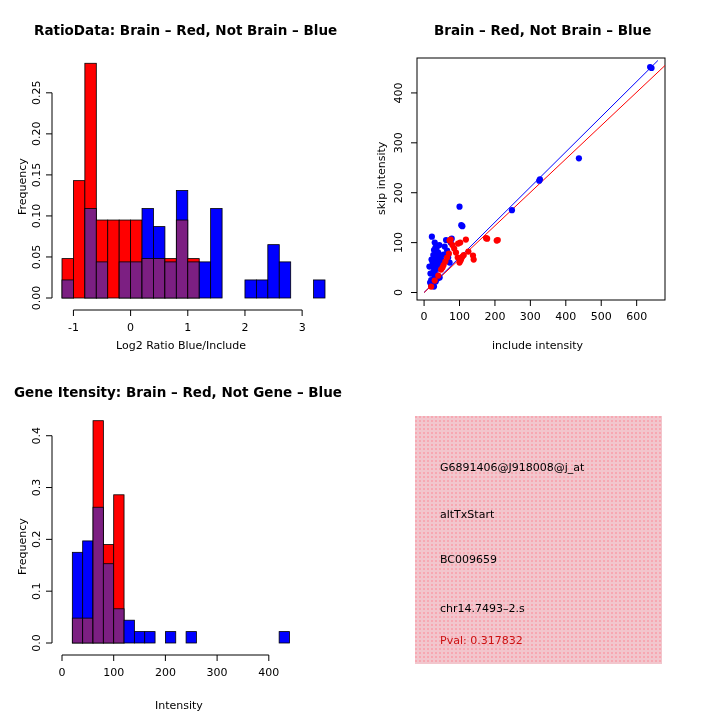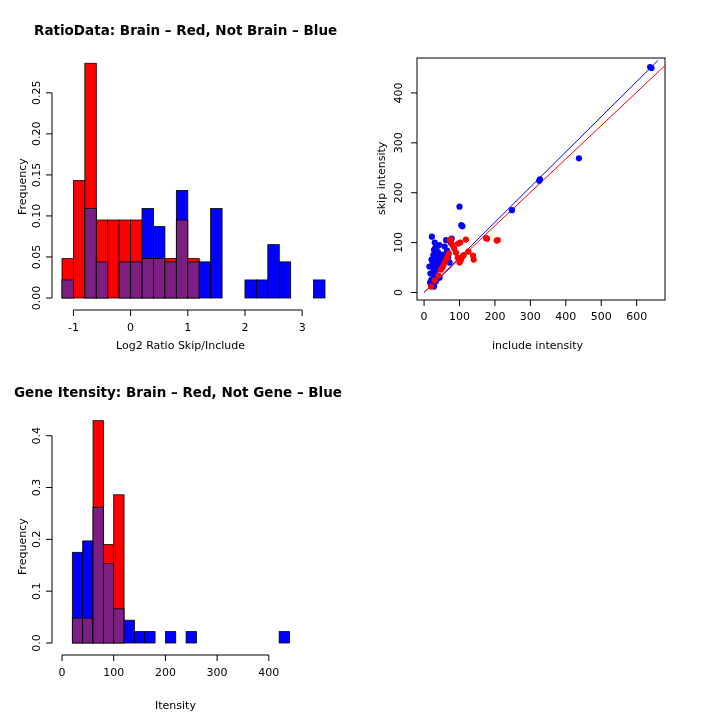--- a/index.html
+++ b/index.html
@@ -52,21 +52,21 @@
 </head>
 <body>
 
 <div id="root">
 
   <div class="panel" style="left:0;top:0;width:360px;height:360px;">
     <div class="ptitle" style="left:34px;top:22px;">RatioData: Brain – Red, Not Brain – Blue</div>
 
     <div class="axlabel vertlab" style="left:16px;top:215px;">Frequency</div>
 
-    <div class="axlabel" style="left:116px;top:339px;">Log2 Ratio Skip/Include</div>
+    <div class="axlabel" style="left:116px;top:339px;">Log2 Ratio Blue/Include</div>
 
     <svg id="svg-ratio" width="360" height="360" style="position:absolute;left:0;top:0;">
         <rect x="62" y="258.60689655172416" width="11.434782608695656" height="39.39310344827584" fill="#ff0000" stroke="#000" stroke-width="0.8"></rect>
         <rect x="62" y="279.9448275862069" width="11.434782608695656" height="18.055172413793116" fill="#7c1f82" stroke="#000" stroke-width="0.8"></rect>
         <rect x="73.43478260869566" y="180.64137931034483" width="11.434782608695642" height="117.35862068965517" fill="#ff0000" stroke="#000" stroke-width="0.8"></rect>
         <rect x="84.8695652173913" y="63.28275862068966" width="11.434782608695642" height="234.71724137931034" fill="#ff0000" stroke="#000" stroke-width="0.8"></rect>
         <rect x="84.8695652173913" y="208.5448275862069" width="11.434782608695642" height="89.4551724137931" fill="#7c1f82" stroke="#000" stroke-width="0.8"></rect>
         <rect x="96.30434782608695" y="220.0344827586207" width="11.43478260869567" height="77.9655172413793" fill="#ff0000" stroke="#000" stroke-width="0.8"></rect>
         <rect x="96.30434782608695" y="261.88965517241377" width="11.43478260869567" height="36.11034482758623" fill="#7c1f82" stroke="#000" stroke-width="0.8"></rect>
         <rect x="107.73913043478261" y="220.0344827586207" width="11.434782608695656" height="77.9655172413793" fill="#ff0000" stroke="#000" stroke-width="0.8"></rect>
@@ -112,20 +112,21 @@
         <line x1="187.7826086956522" y1="310" x2="187.7826086956522" y2="316" stroke="#000" stroke-width="1"></line>
         <text x="187.7826086956522" y="331" font-family="&quot;DejaVu Sans&quot;, sans-serif" font-size="11" fill="#000" text-anchor="middle">1</text>
         <line x1="244.95652173913047" y1="310" x2="244.95652173913047" y2="316" stroke="#000" stroke-width="1"></line>
         <text x="244.95652173913047" y="331" font-family="&quot;DejaVu Sans&quot;, sans-serif" font-size="11" fill="#000" text-anchor="middle">2</text>
         <line x1="302.13043478260875" y1="310" x2="302.13043478260875" y2="316" stroke="#000" stroke-width="1"></line>
         <text x="302.13043478260875" y="331" font-family="&quot;DejaVu Sans&quot;, sans-serif" font-size="11" fill="#000" text-anchor="middle">3</text>
       </svg>
   </div>
 
   <div class="panel" style="left:360px;top:0;width:360px;height:360px;">
+    <div class="ptitle" style="left:74px;top:22px;">Brain – Red, Not Brain – Blue</div>
 
     <div class="axlabel vertlab" style="left:15px;top:215px;">skip intensity</div>
 
     <div class="axlabel" style="left:132px;top:339px;">include intensity</div>
 
     <svg id="svg-scatter" width="360" height="360" style="position:absolute;left:0;top:0;">
         <rect x="57" y="58" width="248" height="242" fill="none" stroke="#000" stroke-width="1"></rect>
         <defs>
           <clipPath id="clipScatter">
             <rect x="57" y="58" width="248" height="242"></rect>
@@ -241,21 +242,21 @@
         <line x1="276.65714285714284" y1="300" x2="276.65714285714284" y2="306" stroke="#000" stroke-width="1"></line>
         <text x="276.65714285714284" y="320" font-family="&quot;DejaVu Sans&quot;, sans-serif" font-size="11" fill="#000" text-anchor="middle">600</text>
       </svg>
   </div>
 
   <div class="panel" style="left:0;top:360px;width:360px;height:360px;">
     <div class="ptitle" style="left:14px;top:24px;">Gene Itensity: Brain – Red, Not Gene – Blue</div>
 
     <div class="axlabel vertlab" style="left:16px;top:215px;">Frequency</div>
 
-    <div class="axlabel" style="left:155px;top:339px;">Itensity</div>
+    <div class="axlabel" style="left:155px;top:339px;">Intensity</div>
 
     <svg id="svg-gene" width="360" height="360" style="position:absolute;left:0;top:0;">
         <rect x="72.34042553191489" y="192.3181818181818" width="10.340425531914903" height="90.68181818181819" fill="#0000ff" stroke="#000" stroke-width="0.8"></rect>
         <rect x="72.34042553191489" y="258.1272727272727" width="10.340425531914903" height="24.872727272727275" fill="#7c1f82" stroke="#000" stroke-width="0.8"></rect>
         <rect x="82.68085106382979" y="180.9181818181818" width="10.340425531914889" height="102.08181818181819" fill="#0000ff" stroke="#000" stroke-width="0.8"></rect>
         <rect x="82.68085106382979" y="258.1272727272727" width="10.340425531914889" height="24.872727272727275" fill="#7c1f82" stroke="#000" stroke-width="0.8"></rect>
         <rect x="93.02127659574468" y="60.70000000000002" width="10.340425531914903" height="222.29999999999998" fill="#ff0000" stroke="#000" stroke-width="0.8"></rect>
         <rect x="93.02127659574468" y="147.23636363636365" width="10.340425531914903" height="135.76363636363635" fill="#7c1f82" stroke="#000" stroke-width="0.8"></rect>
         <rect x="103.36170212765958" y="184.54545454545456" width="10.340425531914889" height="98.45454545454544" fill="#ff0000" stroke="#000" stroke-width="0.8"></rect>
         <rect x="103.36170212765958" y="203.71818181818182" width="10.340425531914889" height="79.28181818181818" fill="#7c1f82" stroke="#000" stroke-width="0.8"></rect>
@@ -285,14 +286,21 @@
         <text x="113.70212765957447" y="316" font-family="&quot;DejaVu Sans&quot;, sans-serif" font-size="11" fill="#000" text-anchor="middle">100</text>
         <line x1="165.40425531914894" y1="295" x2="165.40425531914894" y2="301" stroke="#000" stroke-width="1"></line>
         <text x="165.40425531914894" y="316" font-family="&quot;DejaVu Sans&quot;, sans-serif" font-size="11" fill="#000" text-anchor="middle">200</text>
         <line x1="217.10638297872342" y1="295" x2="217.10638297872342" y2="301" stroke="#000" stroke-width="1"></line>
         <text x="217.10638297872342" y="316" font-family="&quot;DejaVu Sans&quot;, sans-serif" font-size="11" fill="#000" text-anchor="middle">300</text>
         <line x1="268.8085106382979" y1="295" x2="268.8085106382979" y2="301" stroke="#000" stroke-width="1"></line>
         <text x="268.8085106382979" y="316" font-family="&quot;DejaVu Sans&quot;, sans-serif" font-size="11" fill="#000" text-anchor="middle">400</text>
       </svg>
   </div>
 
+  <div id="infobox">
+    <div class="line" style="top:45px;">G6891406@J918008@j_at</div>
+    <div class="line" style="top:92px;">altTxStart</div>
+    <div class="line" style="top:137px;">BC009659</div>
+    <div class="line" style="top:186px;">chr14.7493–2.s</div>
+    <div class="line pval" style="top:218px;">Pval: 0.317832</div>
+  </div>
 
 </div>
 
 </body></html>

